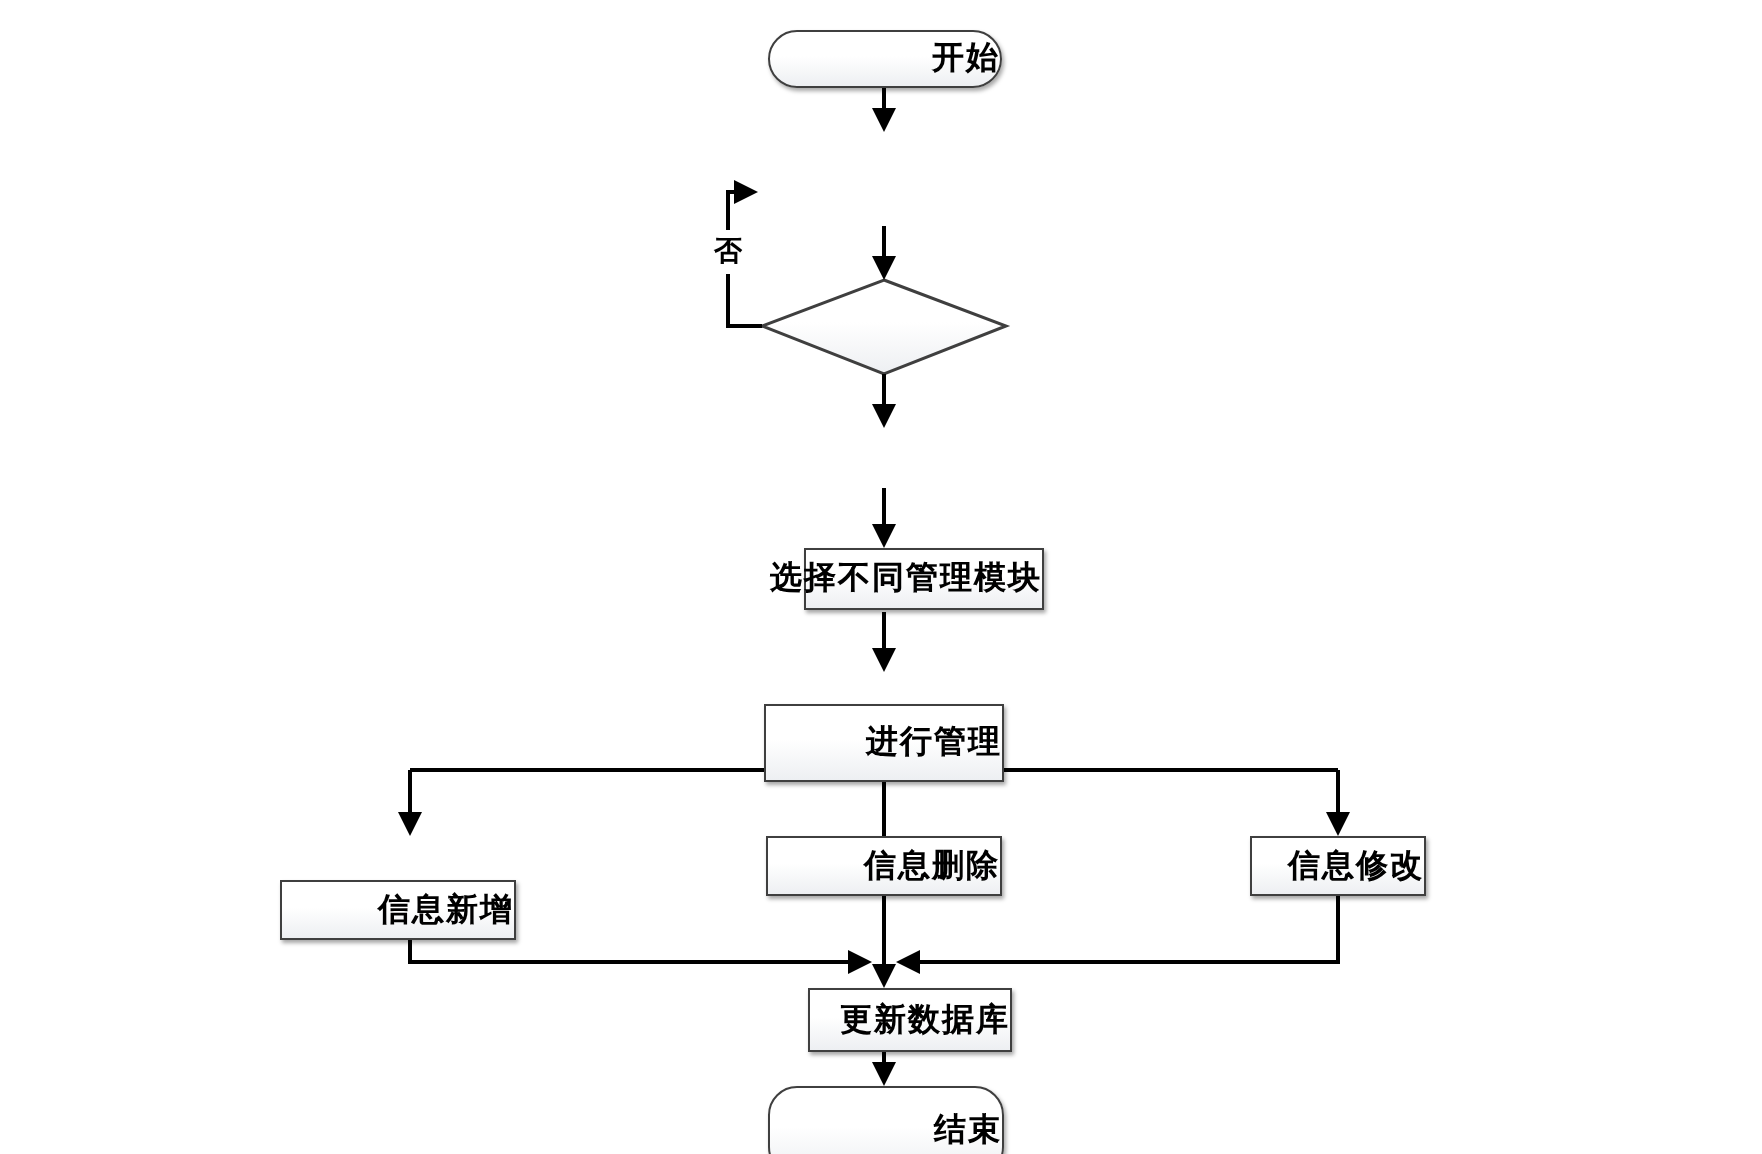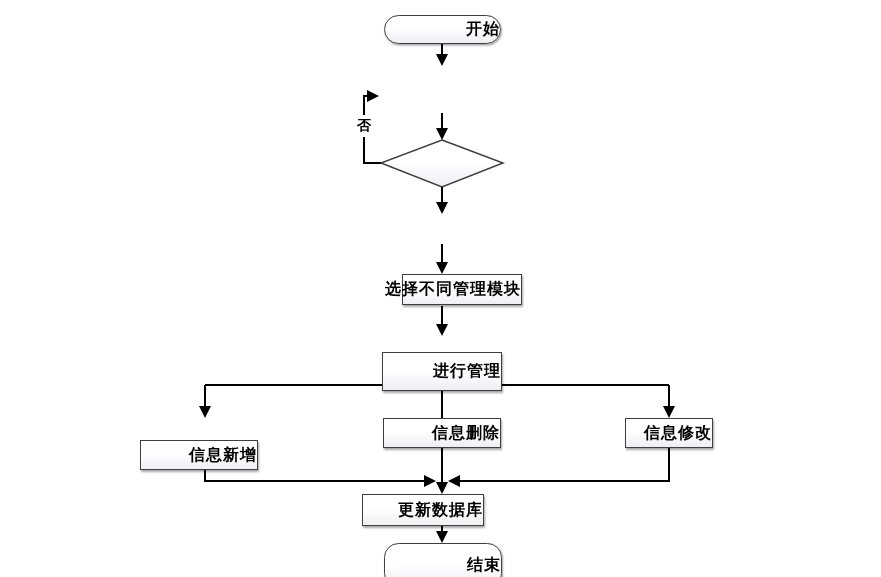--- a/index.html
+++ b/index.html
@@ -126,21 +126,21 @@
   </div>
 
   <div class="node" style="left:383px; top:418px; width:118px; height:30px;">
     <span>信息删除</span>
   </div>
 
   <div class="node" style="left:625px; top:418px; width:88px; height:30px;">
     <span>信息修改</span>
   </div>
 
-  <div class="node" style="left:362px; top:494px; width:122px; height:32px;">
+  <div class="node" style="left:404px; top:494px; width:102px; height:32px;">
     <span>更新数据库</span>
   </div>
 
   <div class="node terminator" style="left:384px; top:543px; width:118px; height:45px;">
     <span>结束</span>
   </div>
 
 </div>
 
 </body></html>

